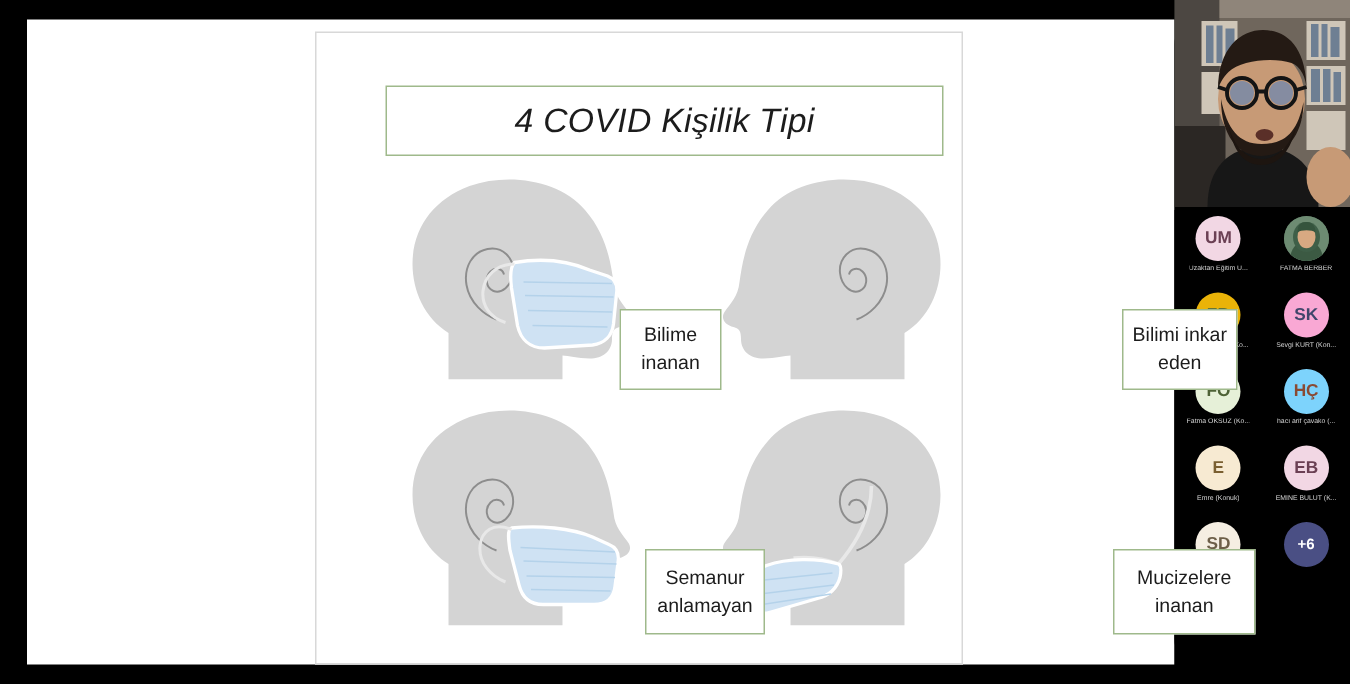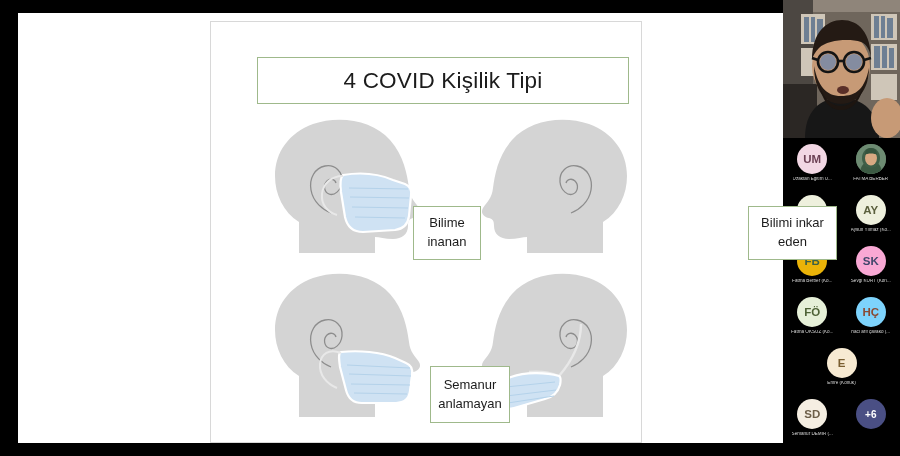--- a/index.html
+++ b/index.html
@@ -39,41 +39,42 @@
     width: 372px; height: 47px;
     border: 1px solid #9fb98b;
     background: #ffffff;
     display: flex; align-items: center; justify-content: center;
   }
   #slide-title {
     font-size: 22.5px;
     color: #1c1c1c;
     letter-spacing: .2px;
     white-space: nowrap;
+    font-style: italic;
   }
 
   
   .head-cell { position: absolute; }
   .head-svg { display: block; }
 
   
   .caption-box {
     position: absolute;
     border: 1px solid #9fb98b;
     background: #ffffff;
     display: flex; align-items: center; justify-content: center;
     text-align: center;
     font-size: 13px;
     line-height: 1.45;
     color: #1c1c1c;
     padding: 4px 6px;
     z-index: 5;
   }
   #cap-tl { left: 202px; top: 184px; width: 68px; height: 54px; }
-  #cap-tr { left: 537px; top: 184px; width: 89px; height: 54px; }
+  #cap-tr { left: 537px; top: 184px; width: 77px; height: 54px; }
   #cap-bl { left: 219px; top: 344px; width: 80px; height: 57px; }
   #cap-br { left: 531px; top: 344px; width: 95px; height: 57px; }
 
   
   #right-rail {
     position: absolute; right: 0; top: 0;
     width: 117px; height: 456px;
     background: #000;
     border-radius: 30px;
   }
@@ -190,20 +191,21 @@
                 <path d="M77 118 L135 125"></path>
                 <path d="M79 124 L132 132"></path>
               </g>
             </g>
           </svg>
         </div>
 
         <div class="caption-box" id="cap-tl">Bilime inanan</div>
         <div class="caption-box" id="cap-tr">Bilimi inkar eden</div>
         <div class="caption-box" id="cap-bl">Semanur anlamayan</div>
+        <div class="caption-box" id="cap-br">Mucizelere inanan</div>
 
       </div>
     </div>
   </div>
 
   <div id="right-rail">
 
     <div id="webcam">
       <svg width="117" height="138" viewBox="0 0 117 138">
         <rect x="0" y="0" width="117" height="138" fill="#6f665c"></rect>
@@ -267,30 +269,20 @@
                 <path d="M15 4 C21 4 24 9 24 14 C24 20 20 24 15 24 C10 24 6 20 6 14 C6 9 9 4 15 4 Z" fill="#3f5f48"></path>
                 <ellipse cx="15" cy="14" rx="6" ry="7.5" fill="#d8a982"></ellipse>
                 <path d="M9 11 C9 6 11 4 15 4 C19 4 21 7 21 11 C19 9 11 9 9 11 Z" fill="#35543d"></path>
               </svg>
             </div>
             <div class="p-name">FATMA BERBER</div>
           </div>
         </div>
         <div class="p-row">
           <div class="p-tile">
-            <div class="p-avatar" style="background: rgb(238, 240, 221); color: rgb(90, 95, 60);">CÇ</div>
-            <div class="p-name">CEVAT ÇEBİ (Kon...</div>
-          </div>
-          <div class="p-tile">
-            <div class="p-avatar" style="background: rgb(238, 240, 221); color: rgb(90, 95, 60);">AY</div>
-            <div class="p-name">Aysun Yılmaz (Ko...</div>
-          </div>
-        </div>
-        <div class="p-row">
-          <div class="p-tile">
             <div class="p-avatar" style="background: #eab308; color: rgb(60, 96, 70);">FB</div>
             <div class="p-name">Fatma Berber (Ko...</div>
           </div>
           <div class="p-tile">
             <div class="p-avatar" style="background: #f9a8d4; color: rgb(64, 70, 107);">SK</div>
             <div class="p-name">Sevgi KURT (Kon...</div>
           </div>
         </div>
         <div class="p-row">
           <div class="p-tile">
@@ -300,20 +292,24 @@
           <div class="p-tile">
             <div class="p-avatar" style="background: #7dd3fc; color: rgb(138, 74, 51);">HÇ</div>
             <div class="p-name">hacı arif çavako (...</div>
           </div>
         </div>
         <div class="p-row">
           <div class="p-tile">
             <div class="p-avatar" style="background: rgb(247, 234, 210); color: rgb(122, 95, 49);">E</div>
             <div class="p-name">Emre (Konuk)</div>
           </div>
+          <div class="p-tile">
+            <div class="p-avatar" style="background: rgb(242, 215, 228); color: rgb(107, 64, 84);">EB</div>
+            <div class="p-name">EMİNE BULUT (K...</div>
+          </div>
         </div>
         <div class="p-row">
           <div class="p-tile">
             <div class="p-avatar" style="background: rgb(245, 238, 226); color: rgb(109, 95, 73);">SD</div>
             <div class="p-name">Semanur DEMİR (...</div>
           </div>
           <div class="p-tile">
             <div class="p-avatar more" style="background: rgb(74, 79, 132); color: rgb(255, 255, 255);">+6</div>
             <div class="p-name"></div>
           </div>

